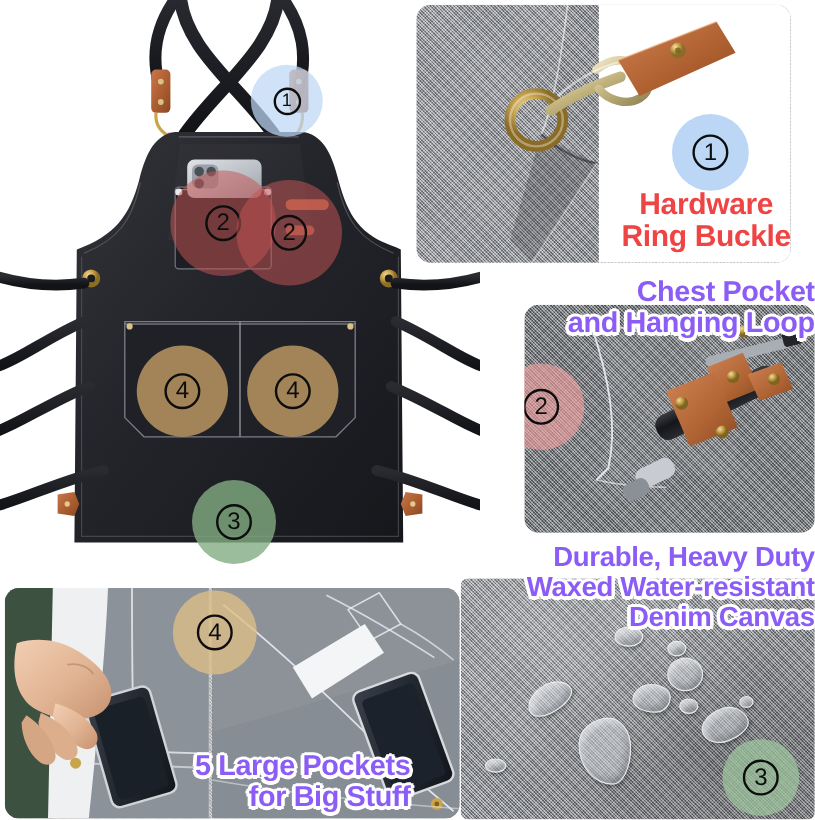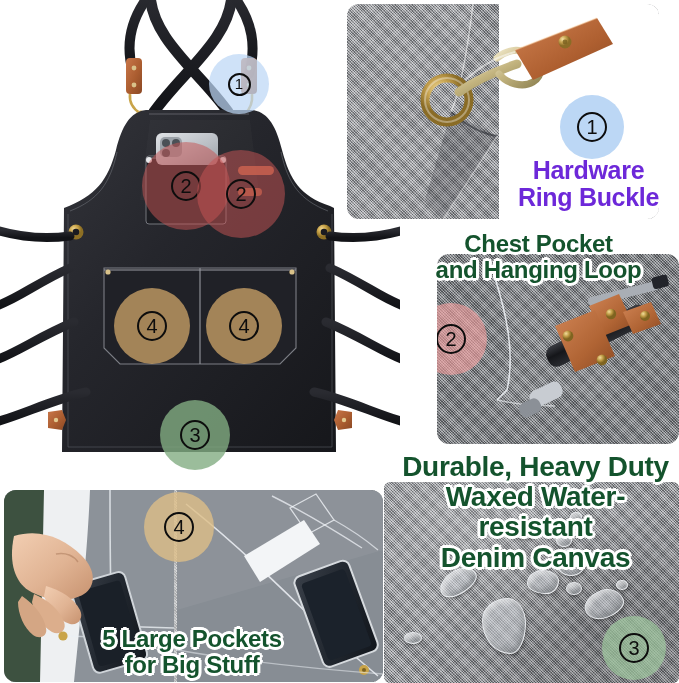--- a/index.html
+++ b/index.html
@@ -83,34 +83,35 @@
       repeating-linear-gradient(45deg,  rgba(255,255,255,.30) 0 1px, rgba(0,0,0,.24) 1px 2px),
       repeating-linear-gradient(-45deg, rgba(255,255,255,.16) 0 1px, rgba(0,0,0,.18) 1px 2px);
   }
 
   
   .cap {
     position: absolute;
     z-index: 60;
     font-family: "Liberation Sans", sans-serif;
     font-weight: 700;
-    color: #6d28d9;
+    color: #ef4444;
     letter-spacing: -0.3px;
     line-height: 1.08;
     text-align: center;
     white-space: pre-line;
   }
   .cap.outlined {
-    color: #14532d;
+    color: #8b5cf6;
     text-shadow:
       -2.2px -2.2px 0 #fff,  2.2px -2.2px 0 #fff,
       -2.2px  2.2px 0 #fff,  2.2px  2.2px 0 #fff,
       -2.2px 0 0 #fff, 2.2px 0 0 #fff,
        0 -2.2px 0 #fff, 0 2.2px 0 #fff,
       -3px 0 0 #fff, 3px 0 0 #fff, 0 -3px 0 #fff, 0 3px 0 #fff;
+    text-align: right;
   }
 
   
   .apron-svg { display: block; width: 400px; height: 492px; }
 
   
   .drop {
     position: absolute;
     background: rgba(215,220,226,.50);
     border: 1px solid rgba(250,252,255,.75);
@@ -478,17 +479,17 @@
     <div class="drop" style="left:98px; top:116px; width:44px; height:56px; border-radius:58% 42% 35% 65% / 40% 45% 55% 60%;"></div>
     <div class="drop" style="left:200px; top:108px; width:40px; height:28px; border-radius:55% 45% 55% 45% / 50% 60% 40% 50%; transform:rotate(-20deg);"></div>
     <div class="drop" style="left:232px; top:98px; width:12px; height:10px;"></div>
     <div class="drop" style="left:20px; top:150px; width:18px; height:12px;"></div>
 
     <div class="marker" style="left:218px; top:134px; width:64px; height:64px; background:rgba(160,200,160,.72);">
       <span class="num">3</span>
     </div>
   </div>
 
-  <div class="cap outlined" style="left:392px; top:452px; width:287px; font-size:28px;">Durable, Heavy Duty
+  <div class="cap outlined" style="left:392px; top:452px; width:287px; font-size:23px;">Durable, Heavy Duty
 Waxed Water-resistant
 Denim Canvas</div>
 
 </div>
 
 </body></html>

